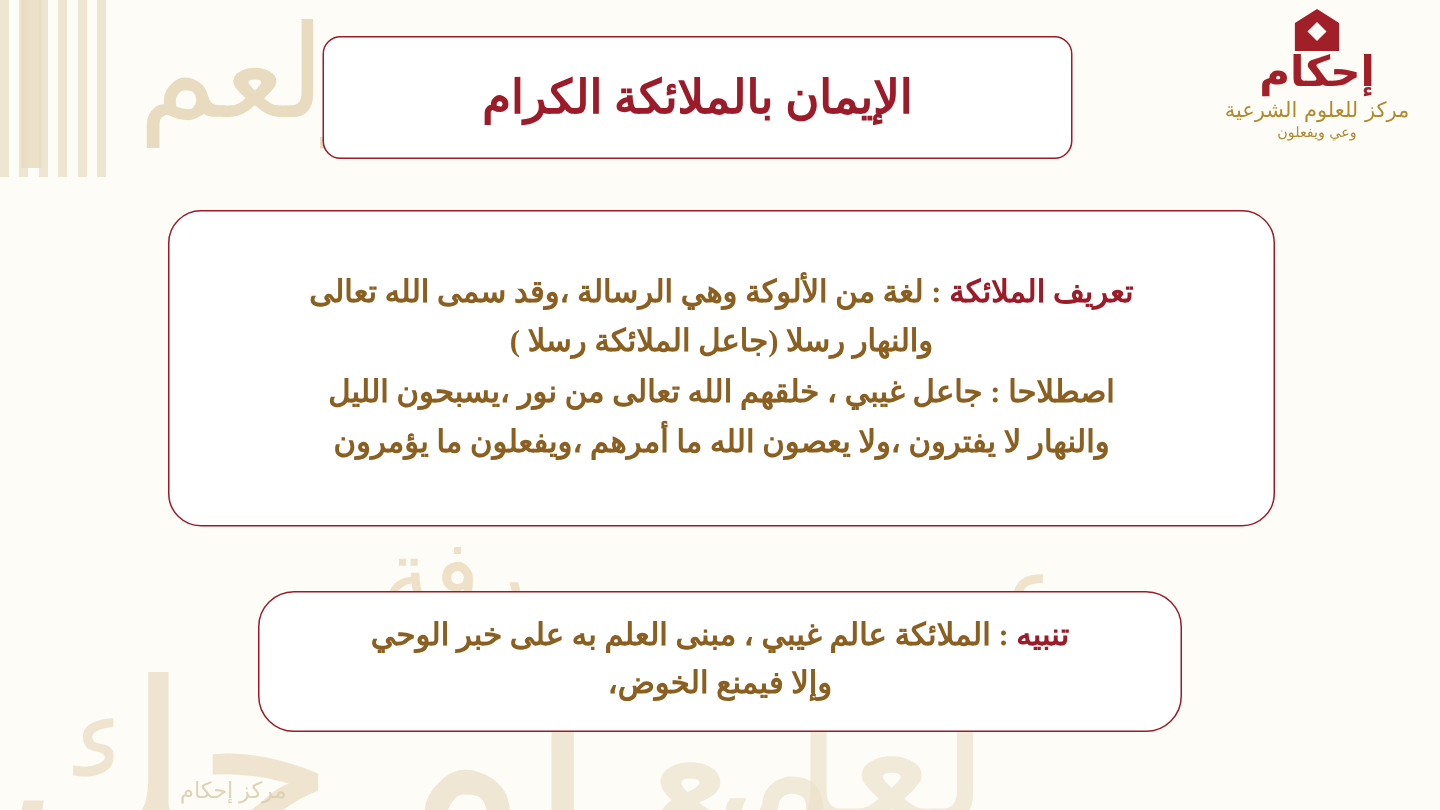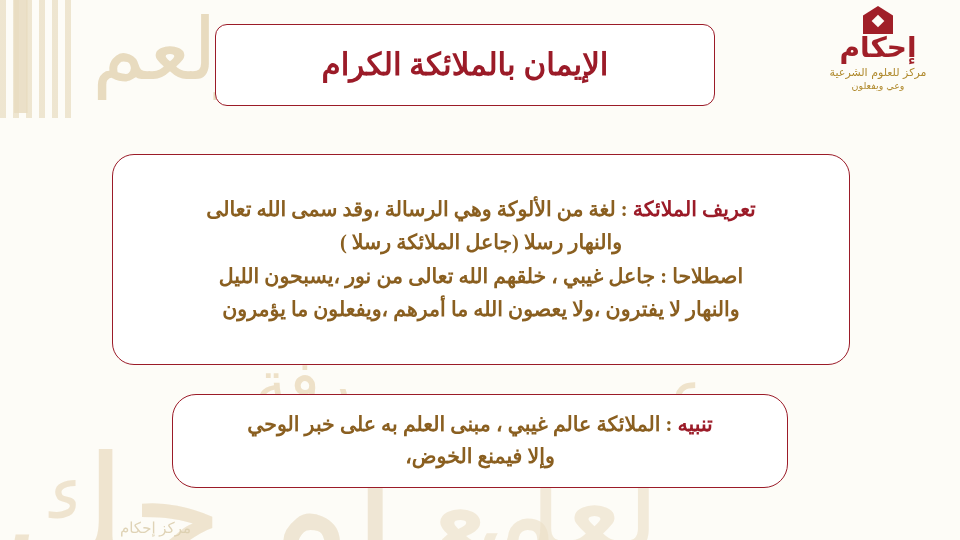--- a/index.html
+++ b/index.html
@@ -124,21 +124,21 @@
   }
   .logo-word {
     font-size: 28px;
     font-weight: bold;
     color: #a01f28;
     line-height: .95;
     letter-spacing: -1px;
     font-family: "DejaVu Sans", sans-serif;
   }
   .logo-sub1 {
-    font-size: 11px;
+    font-size: 14px;
     color: #b08a2e;
     margin-top: 4px;
     font-family: "DejaVu Sans", sans-serif;
   }
   .logo-sub2 {
     font-size: 9.5px;
     color: #b08a2e;
     margin-top: 1px;
     font-family: "DejaVu Sans", sans-serif;
   }
@@ -163,21 +163,21 @@
     border-radius: 12px;
   }
   .title-text {
     font-size: 31px;
     font-weight: bold;
     color: #9b1b28;
     line-height: 1.2;
   }
 
   .def-card {
-    top: 154px;
+    top: 140px;
     left: 112px;
     width: 738px;
     height: 211px;
   }
   .def-body {
     padding: 14px 26px;
     width: 100%;
     box-sizing: border-box;
     line-height: 1.62;
   }

